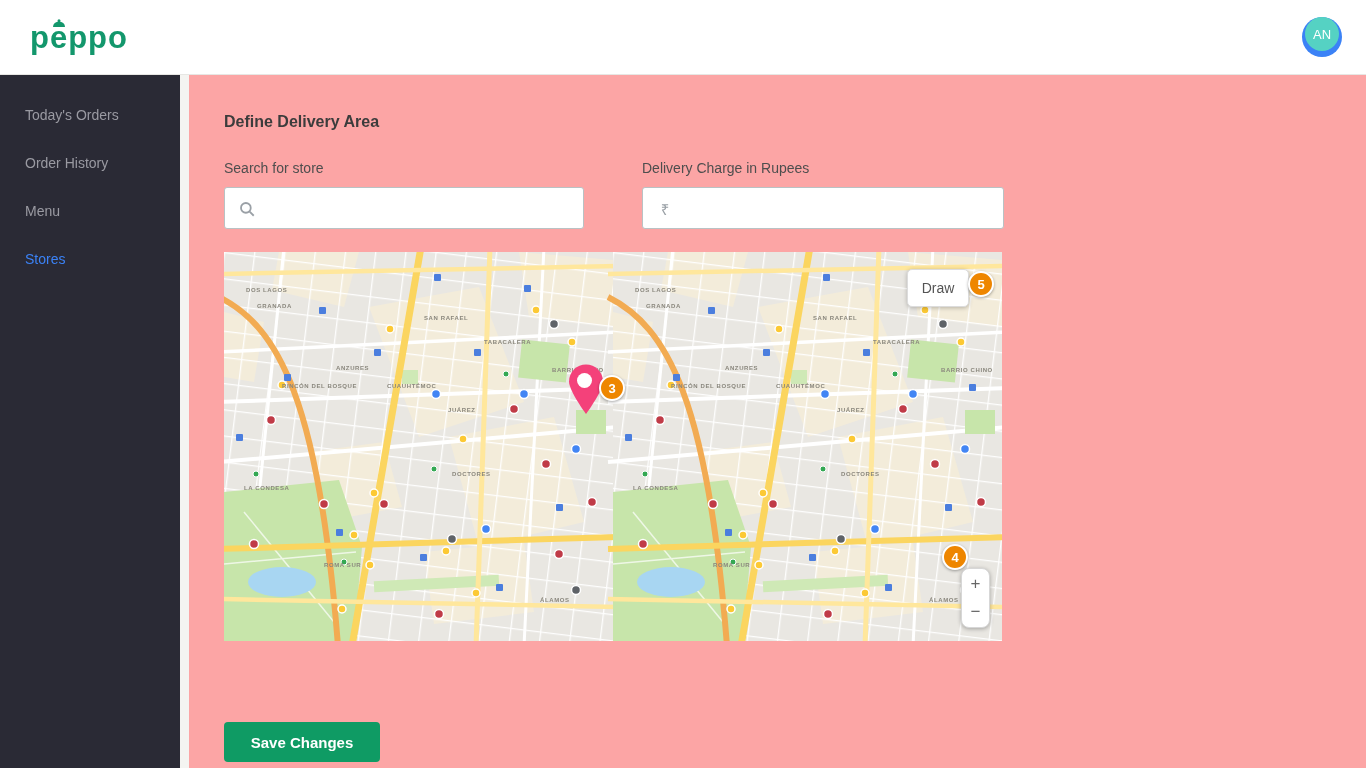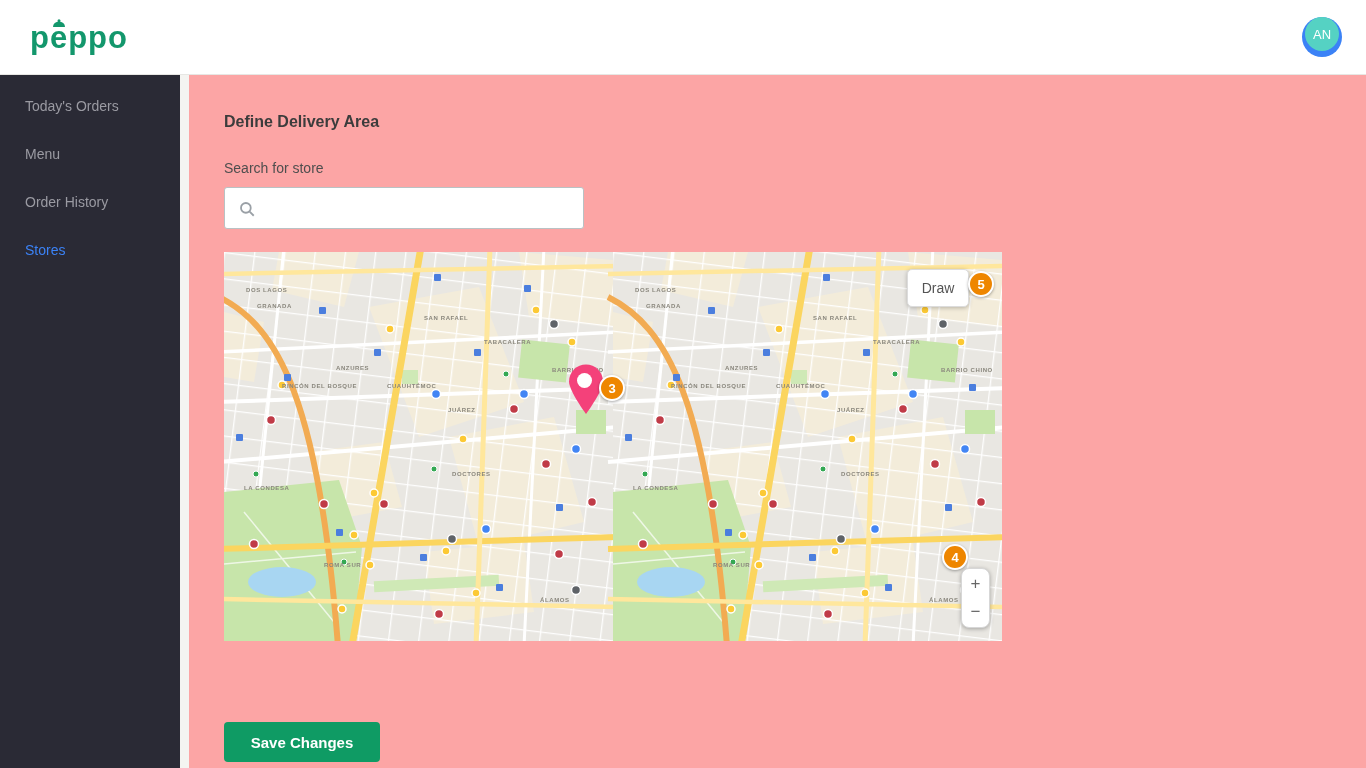--- a/index.html
+++ b/index.html
@@ -17,21 +17,21 @@
           letter-spacing: 1px; line-height: 1; cursor: pointer; }
   .logo .cloche { position: absolute; left: 22px; top: -3px; }
   .avatar-ring { width: 40px; height: 40px; border-radius: 50%; background: #3b82f6;
                  display: flex; align-items: flex-start; justify-content: center; cursor: pointer; }
   .avatar { width: 34px; height: 34px; border-radius: 50%; background: #55d2c3;
             color: #ffffff; font-size: 13px; display: flex; align-items: center; justify-content: center; }
 
   
   .sidebar {
     position: absolute; left: 0; top: 75px; width: 180px; height: 693px;
-    background: #2a2a35; padding-top: 7px;
+    background: #2a2a35; padding-top: 16px;
   }
   .side-item { height: 48px; display: flex; align-items: center; padding: 0 25px;
                color: #9a9aa2; font-size: 14px; cursor: pointer; }
   .side-item.active { color: #3b82f6; }
 
   
   .main { position: absolute; left: 189px; top: 75px; width: 1186px; height: 693px;
           background: #fca5a5; padding: 38px 0 0 35px; }
   .page-title { font-size: 16px; font-weight: bold; color: #3c3c3c; margin-bottom: 29px; }
   .form-row { display: flex; gap: 58px; }
@@ -96,24 +96,24 @@
   <div class="avatar-ring">
     <div class="avatar">AN</div>
   </div>
 </div>
 
 <div class="sidebar">
   <div class="side-item">
       <span>Today's Orders</span>
     </div>
   <div class="side-item">
+      <span>Order History</span>
+    </div>
+  <div class="side-item">
       <span>Menu</span>
-    </div>
-  <div class="side-item">
-      <span>Order History</span>
     </div>
   <div class="side-item active">
       <span>Stores</span>
     </div>
 </div>
 
 <div class="main">
   <div class="page-title">Define Delivery Area</div>
 
   <div class="form-row">
@@ -123,20 +123,27 @@
         <span class="input-icon">
           <svg width="18" height="18" viewBox="0 0 24 24" fill="none" stroke="#9aa0a6" stroke-width="2.4">
             <circle cx="10.5" cy="10.5" r="6.5"></circle>
               <line x1="15.5" y1="15.5" x2="21" y2="21"></line>
           </svg>
         </span>
         <input type="text" value="" style="">
       </div>
     </div>
 
+    <div class="field charge">
+      <label>Delivery Charge in Rupees</label>
+      <div class="input-wrap">
+        <span class="input-icon rupee">₹</span>
+        <input type="text" value="" style="">
+      </div>
+    </div>
   </div>
 
   
   <div class="map">
     <svg class="base" width="778" height="389" viewBox="0 0 778 389">
       <defs>
         <pattern id="streets" width="30" height="26" patternUnits="userSpaceOnUse" patternTransform="rotate(7)">
           <path d="M0 0 H30 M0 0 V26" stroke="#ffffff" stroke-width="2.6" fill="none"></path>
         </pattern>
       </defs>

